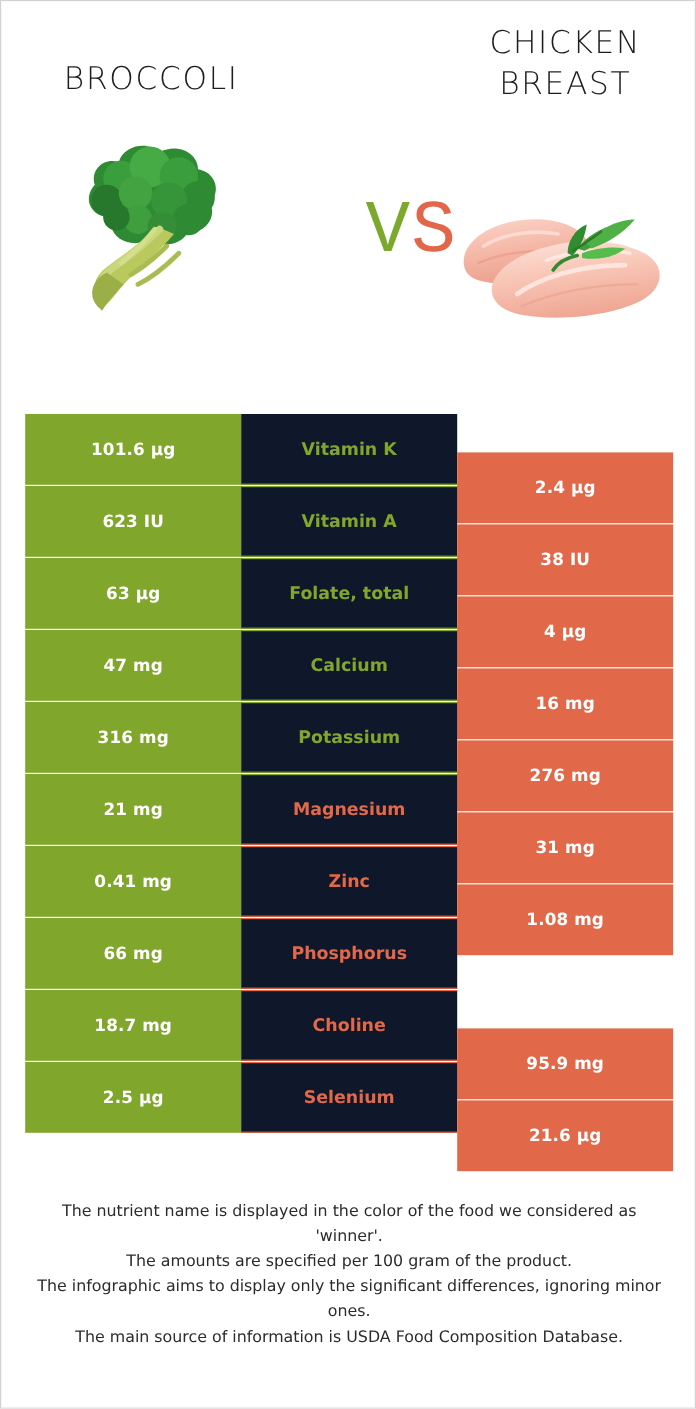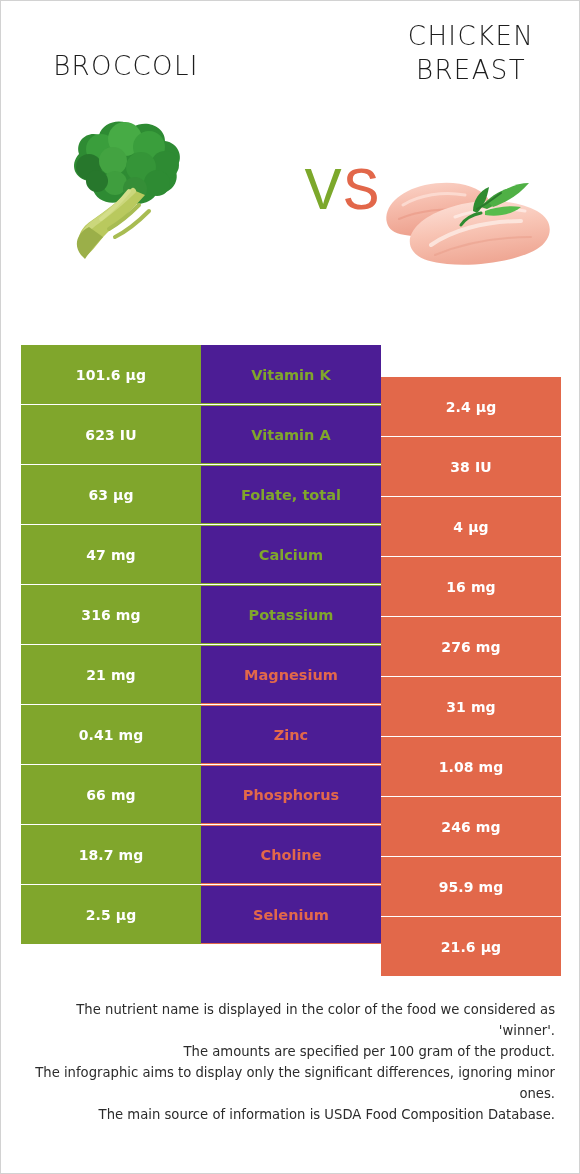--- a/index.html
+++ b/index.html
@@ -99,21 +99,21 @@
     box-sizing: border-box;
   }
   .cell-left  { background: #80A62C; }
   .cell-right { background: #E2684A; margin-top: 32px; }
   .cell-mid {
     width: 180px;
     height: 59px;
     display: flex;
     align-items: center;
     justify-content: center;
-    background: #4c1d95;
+    background: #0f172a;
     font-family: "DejaVu Sans", sans-serif;
     font-size: 14.5px;
     font-weight: 700;
     box-sizing: border-box;
     border-bottom: 1px solid transparent;
     border-top: 1px solid transparent;
   }
   .mid-green  { color: #80A62C; }
   .mid-orange { color: #E2684A; }
   .bb-green  { border-bottom-color: #80A62C; }
@@ -121,21 +121,21 @@
   .bt-green  { border-top-color: #80A62C; }
   .bt-orange { border-top-color: #E2684A; }
   .bt-none   { border-top-color: transparent; }
 
   
   .footnote {
     position: absolute;
     left: 26px;
     top: 998px;
     width: 528px;
-    text-align: right;
+    text-align: center;
     font-family: "DejaVu Sans", sans-serif;
     font-size: 13.2px;
     font-weight: 400;
     color: #2b2b2b;
     line-height: 21px;
   }
   .footnote p {
     margin: 0;
   }
 </style>
@@ -245,21 +245,20 @@
         <div class="cell-right">31 mg</div>
       </div>
       <div class="row">
         <div class="cell-left">0.41 mg</div>
         <div class="cell-mid mid-orange bb-orange bt-orange">Zinc</div>
         <div class="cell-right">1.08 mg</div>
       </div>
       <div class="row">
         <div class="cell-left">66 mg</div>
         <div class="cell-mid mid-orange bb-orange bt-orange">Phosphorus</div>
-        <div class="cell-right">246 mg</div>
       </div>
       <div class="row">
         <div class="cell-left">18.7 mg</div>
         <div class="cell-mid mid-orange bb-orange bt-orange">Choline</div>
         <div class="cell-right">95.9 mg</div>
       </div>
       <div class="row">
         <div class="cell-left">2.5 µg</div>
         <div class="cell-mid mid-orange bb-orange bt-orange">Selenium</div>
         <div class="cell-right">21.6 µg</div>

